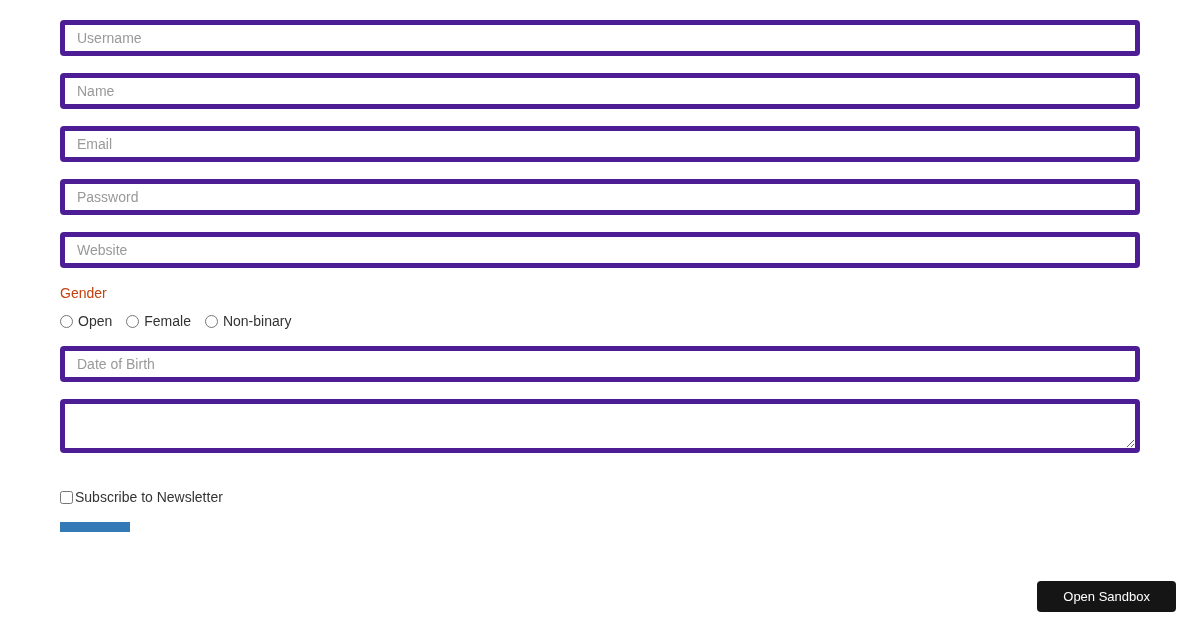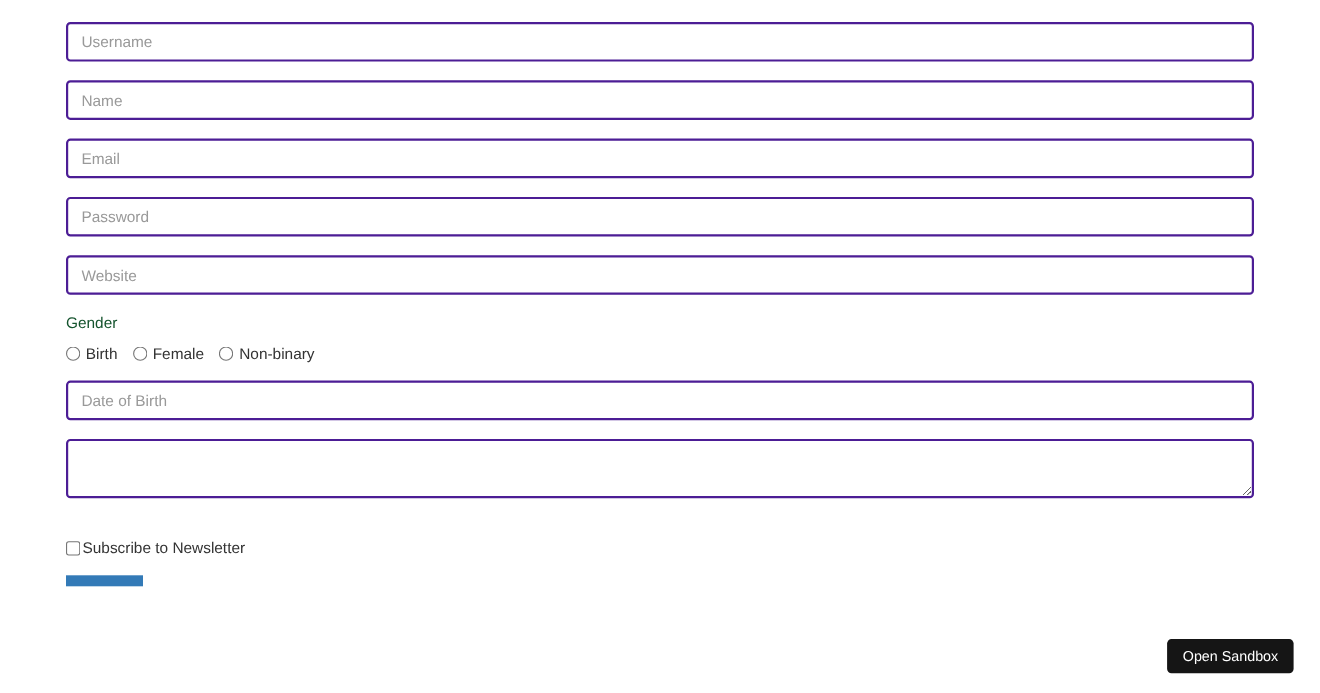--- a/index.html
+++ b/index.html
@@ -25,38 +25,38 @@
       color: #444;
       margin-bottom: 18px;
       letter-spacing: 0.3px;
     }
     .form-group {
       margin-bottom: 17px;
     }
     .form-control {
       width: 100%;
       height: 36px;
-      border: 2px solid #4c1d95;
+      border: 5px solid #4c1d95;
       border-radius: 4px;
       padding: 6px 12px;
       font-size: 14px;
       color: #555;
       font-family: inherit;
       background: #fff;
     }
     .form-control::placeholder {
       color: #999;
     }
     textarea.form-control {
       height: 54px;
       resize: vertical;
     }
     .gender-label {
       font-size: 14px;
-      color: #14532d;
+      color: #c2410c;
       margin-bottom: 12px;
       display: block;
     }
     .radio-row {
       display: flex;
       gap: 14px;
       align-items: center;
       margin-bottom: 17px;
     }
     .radio-item {
@@ -92,21 +92,21 @@
       border: none;
     }
     .sandbox-btn {
       position: absolute;
       right: 24px;
       bottom: 18px;
       background: #151515;
       color: #fff;
       border: none;
       border-radius: 4px;
-      padding: 8px 14px;
+      padding: 8px 26px;
       font-size: 13px;
       font-family: inherit;
       cursor: pointer;
     }
   </style>
 </head>
 <body>
 
 <div class="container">
 
@@ -129,21 +129,21 @@
 
   <div class="form-group">
     <input type="text" class="form-control" placeholder="Website" style="">
   </div>
 
   <div>
     <span class="gender-label">Gender</span>
     <div class="radio-row">
       <label class="radio-item">
         <input type="radio" name="gender" style="">
-        <span>Birth</span>
+        <span>Open</span>
       </label>
       <label class="radio-item">
         <input type="radio" name="gender" style="">
         <span>Female</span>
       </label>
       <label class="radio-item">
         <input type="radio" name="gender" style="">
         <span>Non-binary</span>
       </label>
     </div>

